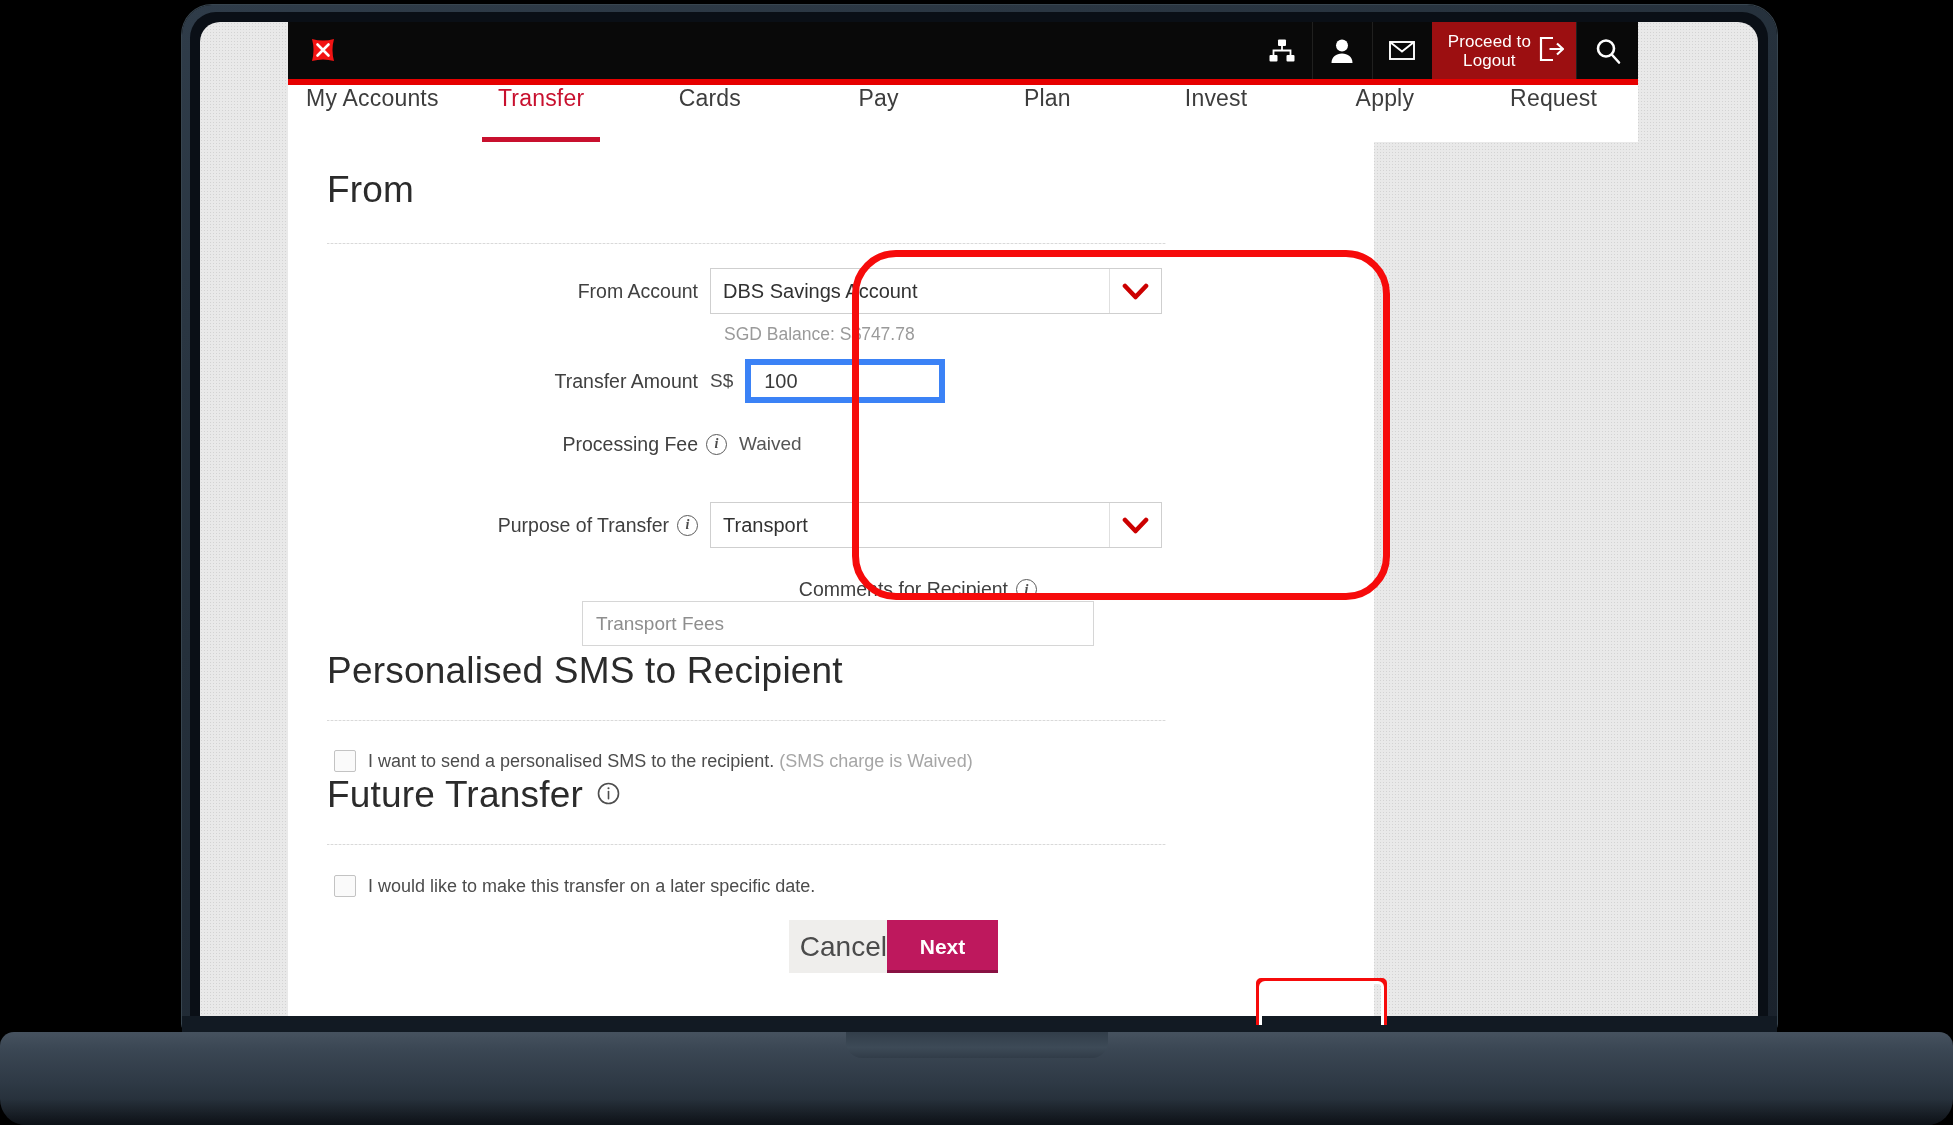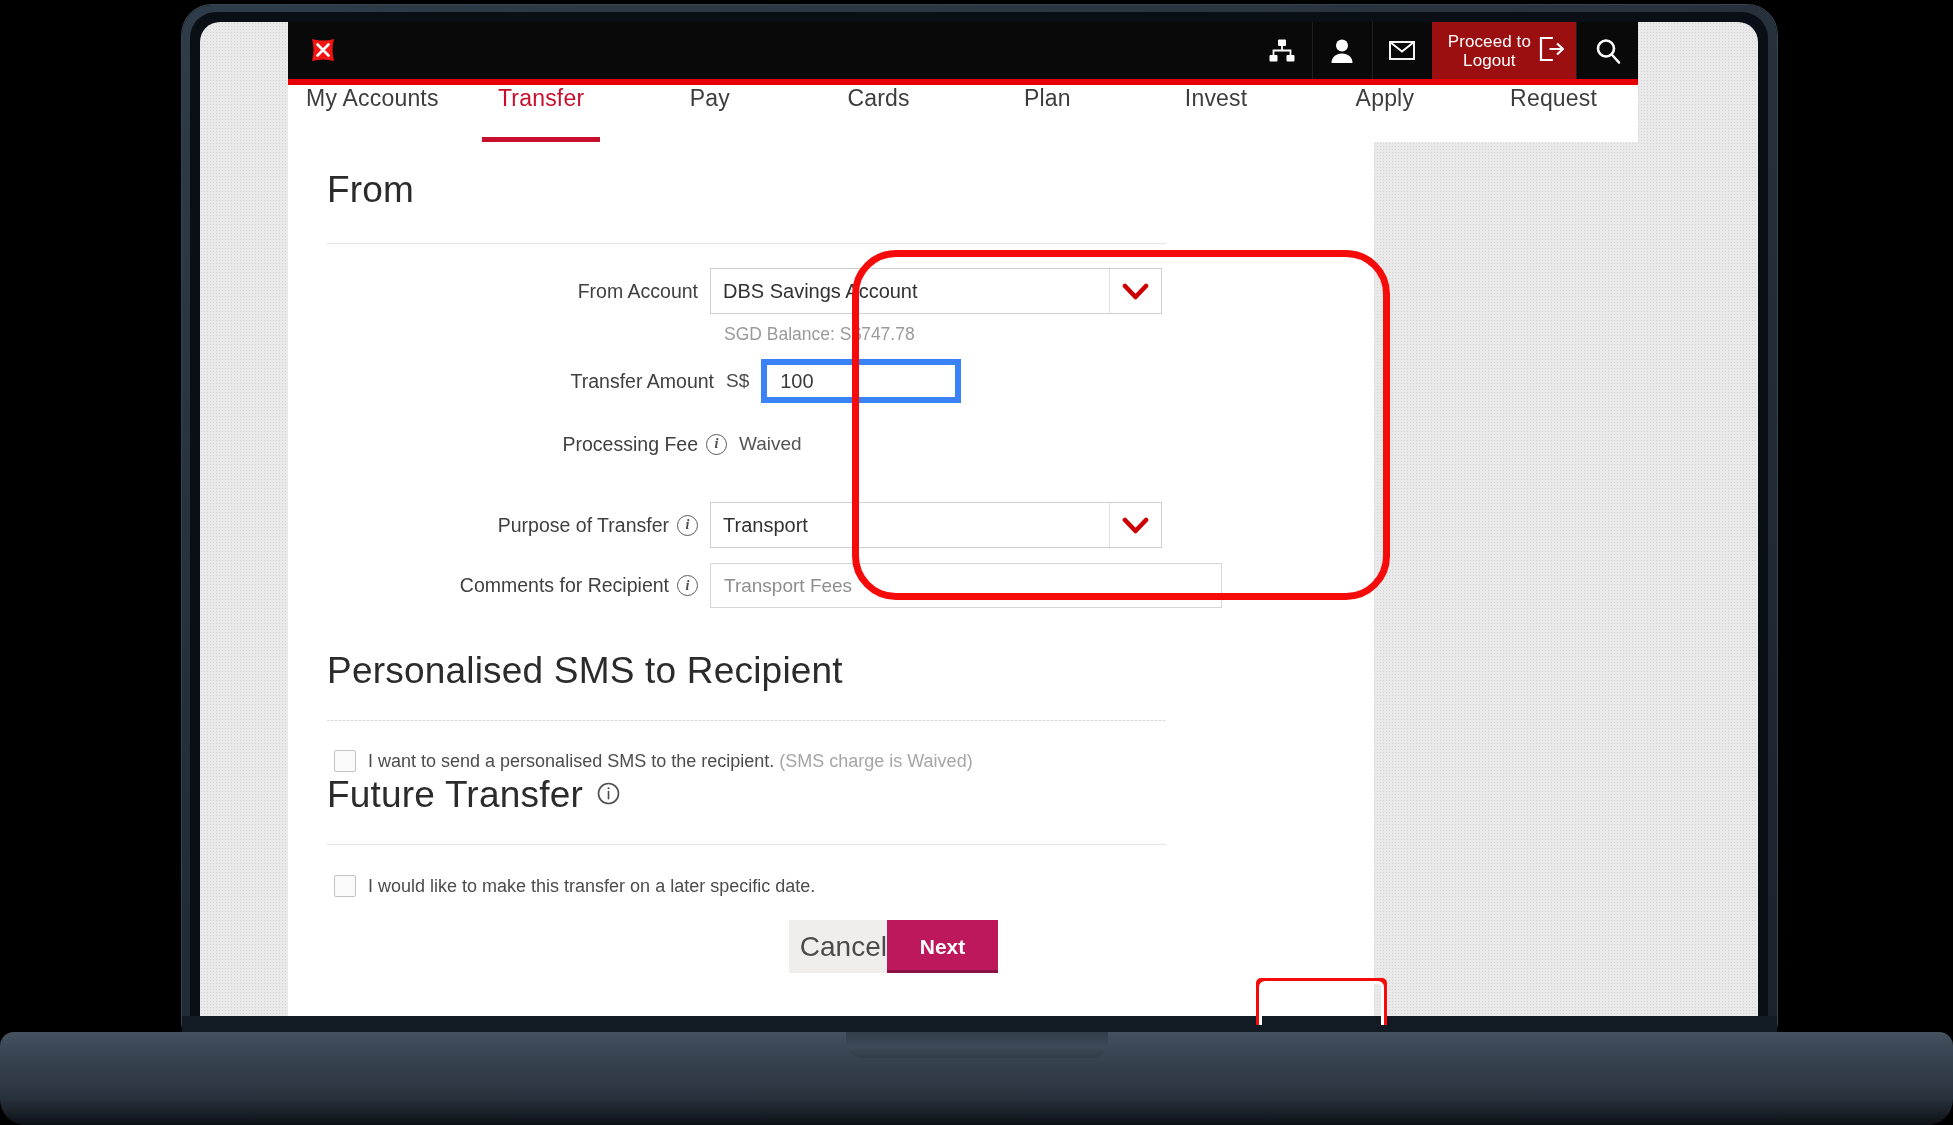--- a/index.html
+++ b/index.html
@@ -351,24 +351,24 @@
       <div class="topbar-red-rule"></div>
 
       <div class="navbar">
         <div class="nav-item">
             <span>My Accounts</span>
           </div>
         <div class="nav-item active">
             <span>Transfer</span>
           </div>
         <div class="nav-item">
+            <span>Cards</span>
+          </div>
+        <div class="nav-item">
             <span>Pay</span>
-          </div>
-        <div class="nav-item">
-            <span>Cards</span>
           </div>
         <div class="nav-item">
             <span>Plan</span>
           </div>
         <div class="nav-item">
             <span>Invest</span>
           </div>
         <div class="nav-item">
             <span>Apply</span>
           </div>
@@ -391,21 +391,21 @@
                 <svg width="27" height="17" viewBox="0 0 27 17" fill="none" stroke="#cc0000" stroke-width="4.6" stroke-linecap="round" stroke-linejoin="round">
                   <path d="M3 3l10.5 11L24 3"></path>
                 </svg>
               </span>
             </div>
           </div>
         </div>
 
         <div class="balance-note" style="position:absolute; left:434px; top:182px;">SGD Balance: S$747.78</div>
 
-        <div class="frow" style="position:absolute; left:0; top:216px; width:1100px; height:46px;padding-left:16px;">
+        <div class="frow" style="position:absolute; left:0; top:216px; width:1100px; height:46px;">
           <div class="flabel">Transfer Amount</div>
           <div class="fctl">
             <span class="cur-prefix">S$</span>
             <input class="amt-input" type="text" value="100" style="">
           </div>
         </div>
 
         <div class="frow" style="position:absolute; left:0; top:285px; width:1100px; height:34px;padding-left:29px;">
           <div class="flabel">
             <span>Processing Fee</span>
@@ -426,21 +426,21 @@
               <span class="sel-text">Transport</span>
               <span class="sel-arrow">
                 <svg width="27" height="17" viewBox="0 0 27 17" fill="none" stroke="#cc0000" stroke-width="4.6" stroke-linecap="round" stroke-linejoin="round">
                   <path d="M3 3l10.5 11L24 3"></path>
                 </svg>
               </span>
             </div>
           </div>
         </div>
 
-        <div class="frow" style="position:absolute; left:0; top:421px; width:1100px; height:45px;">
+        <div class="frow" style="position:absolute; left:0; top:436px; width:1100px; height:45px;flex-direction:column;">
           <div class="flabel">
             <span>Comments for Recipient</span>
             <span class="info-i">i</span>
           </div>
           <div class="fctl">
             <input class="text-input" type="text" placeholder="Transport Fees" style="">
           </div>
         </div>
 
         <div class="h-section" style="position:absolute; left:39px; top:508px;">Personalised SMS to Recipient</div>

